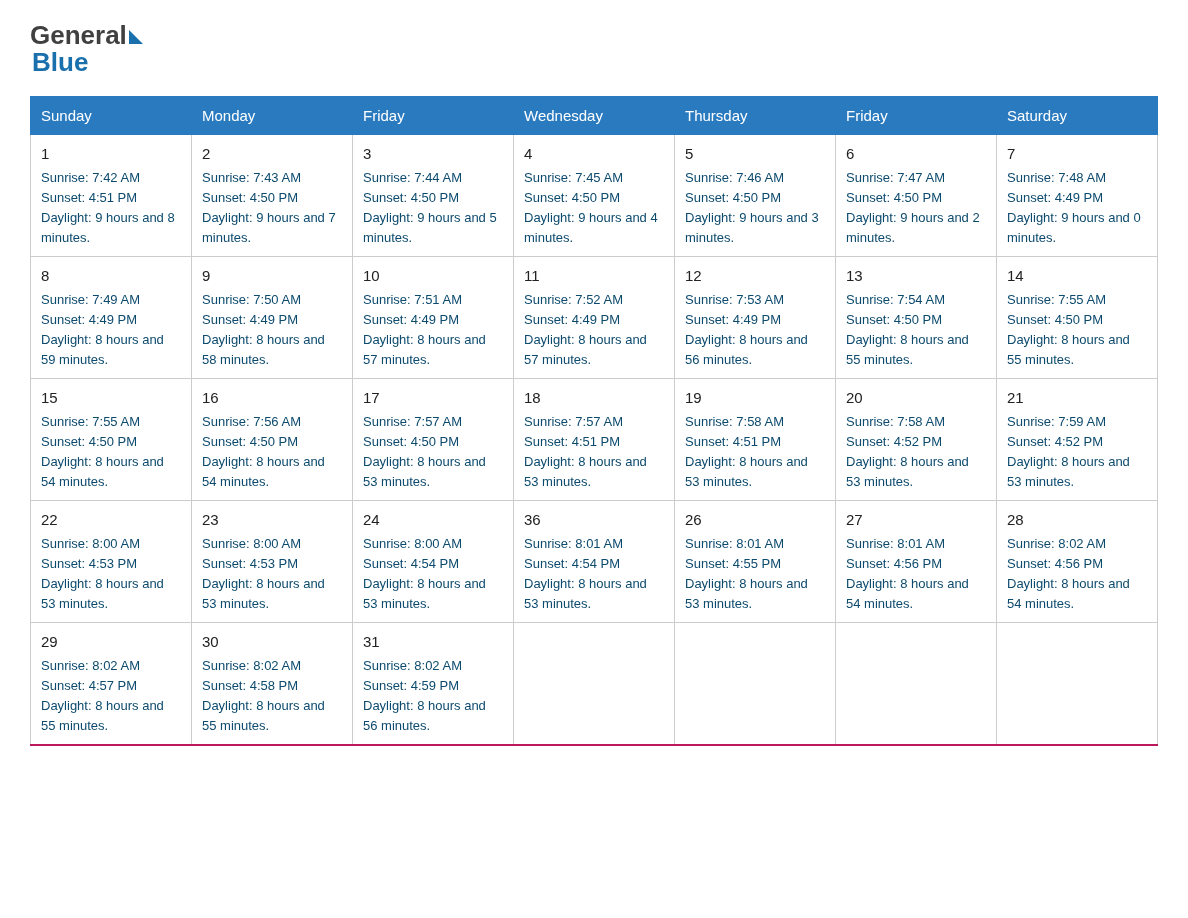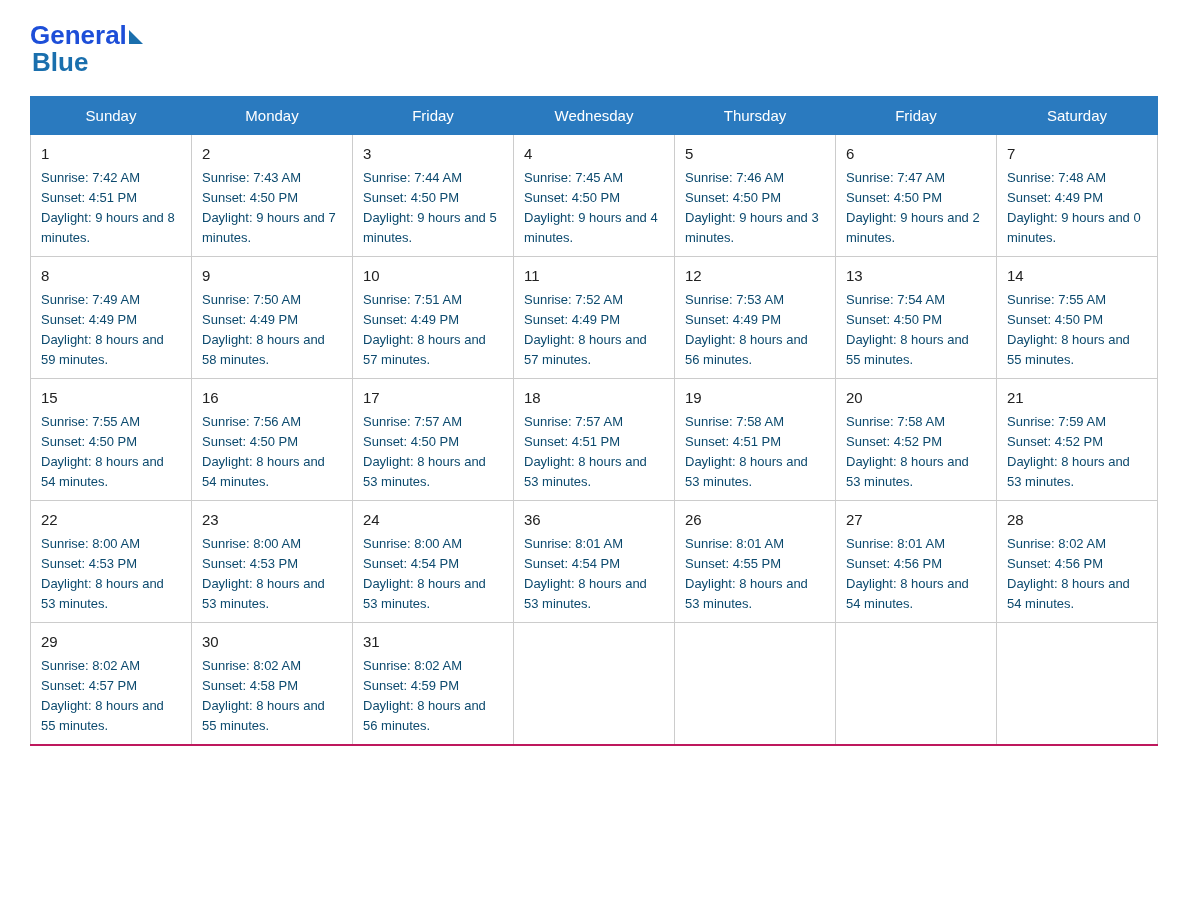--- a/index.html
+++ b/index.html
@@ -17,21 +17,21 @@
       margin-bottom: 18px;
     }
     .logo {
       display: flex;
       align-items: center;
       gap: 0;
     }
     .logo-text-general {
       font-size: 26px;
       font-weight: bold;
-      color: #1d4ed8;
+      color: #404040;
       font-family: Arial, sans-serif;
     }
     .logo-arrow {
       width: 0;
       height: 0;
       border-left: 14px solid #1a6fad;
       border-top: 14px solid transparent;
       border-bottom: 0px solid transparent;
       display: inline-block;
       margin-left: 2px;
@@ -73,21 +73,21 @@
       width: 100%;
       border-collapse: collapse;
       table-layout: fixed;
     }
     thead tr th {
       background-color: #2a7abf;
       color: #fff;
       font-size: 15px;
       font-weight: normal;
       padding: 10px 10px;
-      text-align: center;
+      text-align: left;
       border: 1px solid #2a7abf;
     }
     tbody tr td {
       border: 1px solid #ccc;
       vertical-align: top;
       padding: 8px 10px;
       font-size: 13px;
       color: #333;
       line-height: 1.5;
       min-height: 100px;

